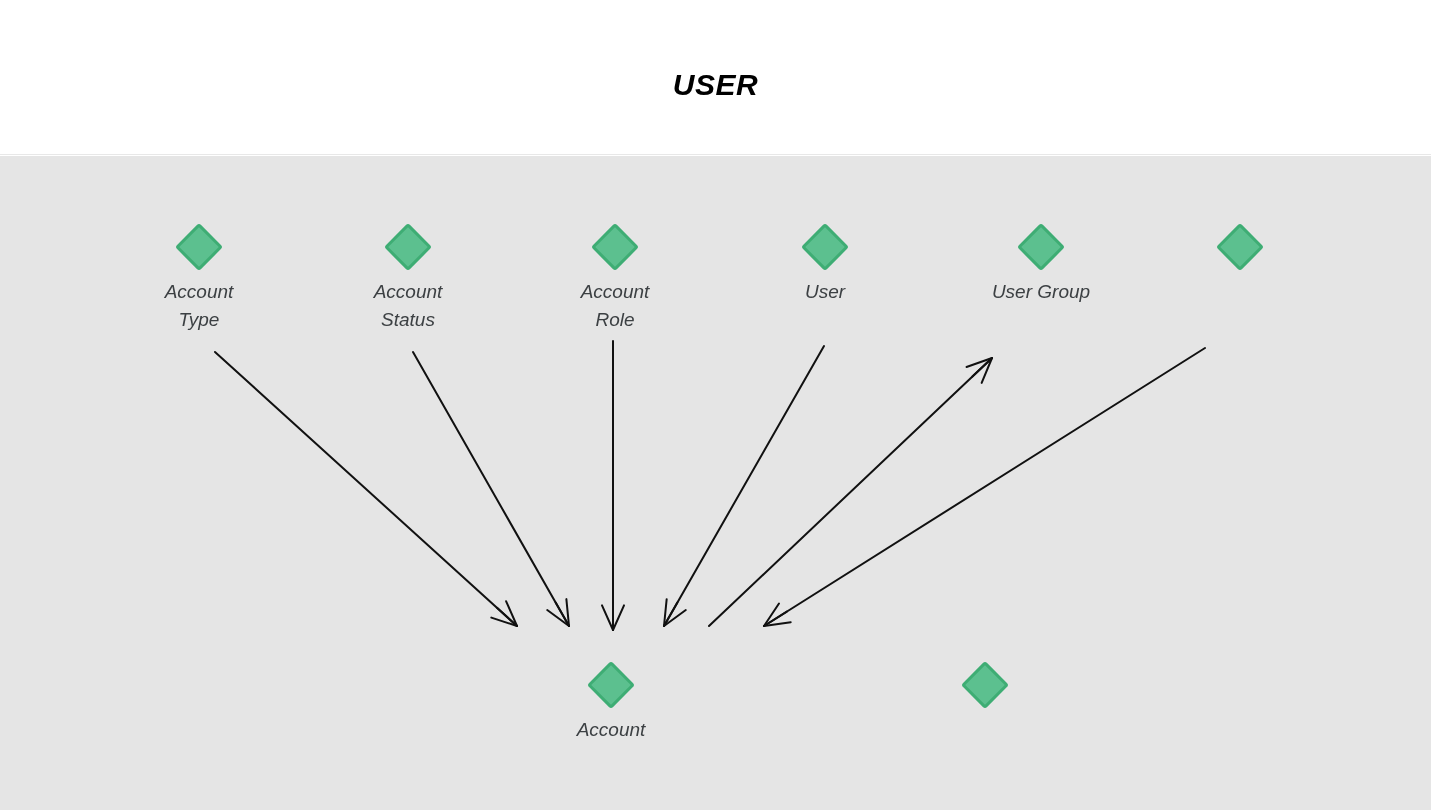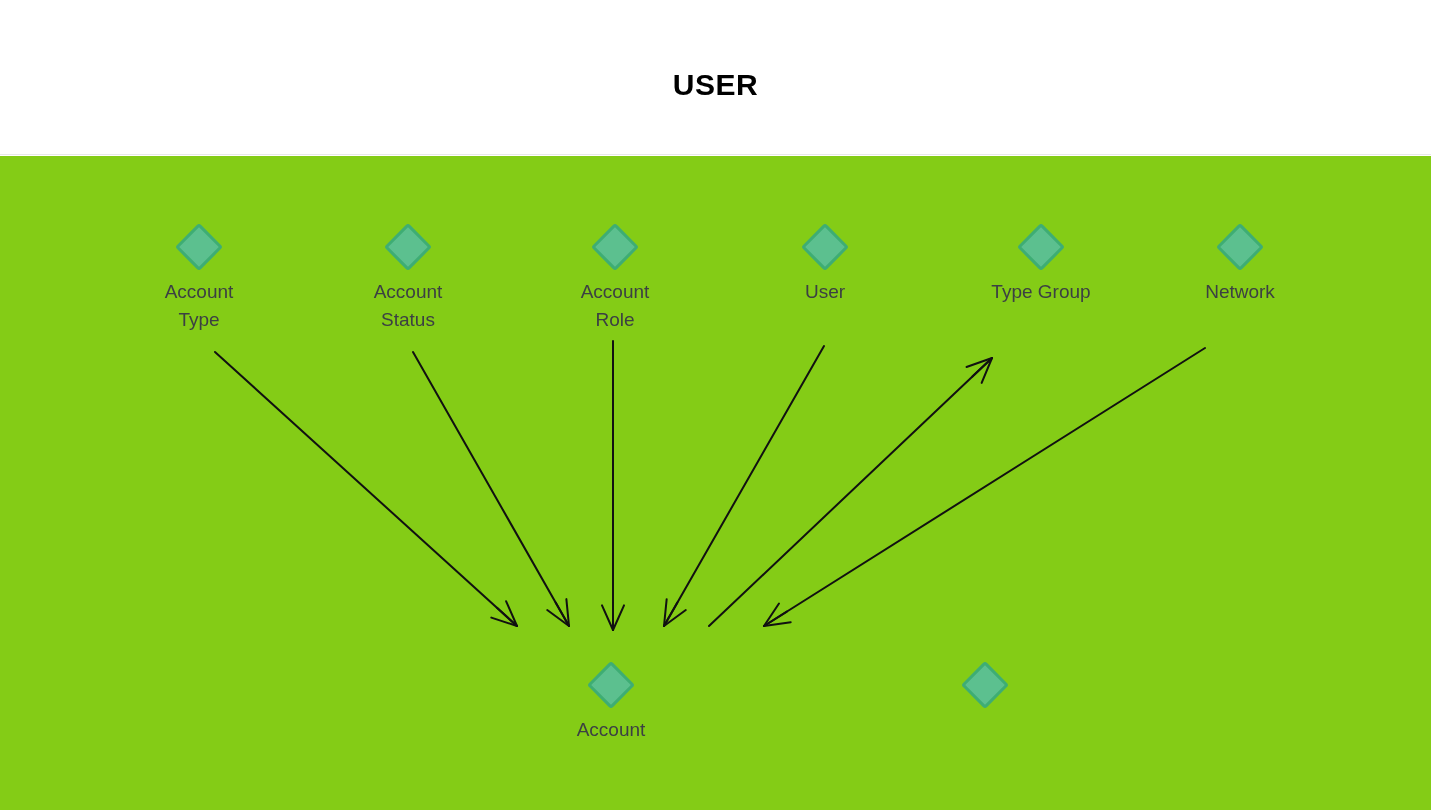--- a/index.html
+++ b/index.html
@@ -11,20 +11,21 @@
   body {
     font-family: "Liberation Sans", sans-serif;
     -webkit-font-smoothing: antialiased;
   }
   #app {
     position: relative;
     width: 1431px;
     height: 810px;
     background: #ffffff;
     overflow: hidden;
+    font-style: italic;
   }
 
   
   #header {
     position: absolute;
     left: 0;
     top: 0;
     width: 1431px;
     height: 155px;
     background: #ffffff;
@@ -45,21 +46,21 @@
     font-family: "Liberation Sans", sans-serif;
   }
 
   
   #canvas {
     position: absolute;
     left: 0;
     top: 156px;
     width: 1431px;
     height: 654px;
-    background: #84cc16;
+    background: #e5e5e5;
   }
   #edge-layer {
     position: absolute;
     left: 0;
     top: 0;
     width: 1431px;
     height: 654px;
     pointer-events: none;
   }
 
@@ -153,25 +154,24 @@
           <div class="diamond" style="background: rgb(92, 192, 143); border-color: rgb(62, 173, 116);"></div>
           <div class="node-label" style="color: rgb(60, 64, 67);">Account
 Role</div>
         </div>
         <div class="node" style="left: 825px; top: 74px;">
           <div class="diamond" style="background: rgb(92, 192, 143); border-color: rgb(62, 173, 116);"></div>
           <div class="node-label" style="color: rgb(60, 64, 67);">User</div>
         </div>
         <div class="node" style="left: 1041px; top: 74px;">
           <div class="diamond" style="background: rgb(92, 192, 143); border-color: rgb(62, 173, 116);"></div>
-          <div class="node-label" style="color: rgb(60, 64, 67);">Type Group</div>
+          <div class="node-label" style="color: rgb(60, 64, 67);">User Group</div>
         </div>
         <div class="node" style="left: 1240px; top: 74px;">
           <div class="diamond" style="background: rgb(92, 192, 143); border-color: rgb(62, 173, 116);"></div>
-          <div class="node-label" style="color: rgb(60, 64, 67);">Network</div>
         </div>
         <div class="node" style="left: 611px; top: 512px;">
           <div class="diamond" style="background: rgb(92, 192, 143); border-color: rgb(62, 173, 116);"></div>
           <div class="node-label" style="color: rgb(60, 64, 67);">Account</div>
         </div>
         <div class="node" style="left: 985px; top: 512px;">
           <div class="diamond" style="background: rgb(92, 192, 143); border-color: rgb(62, 173, 116);"></div>
         </div>
       </div>
   </div>

